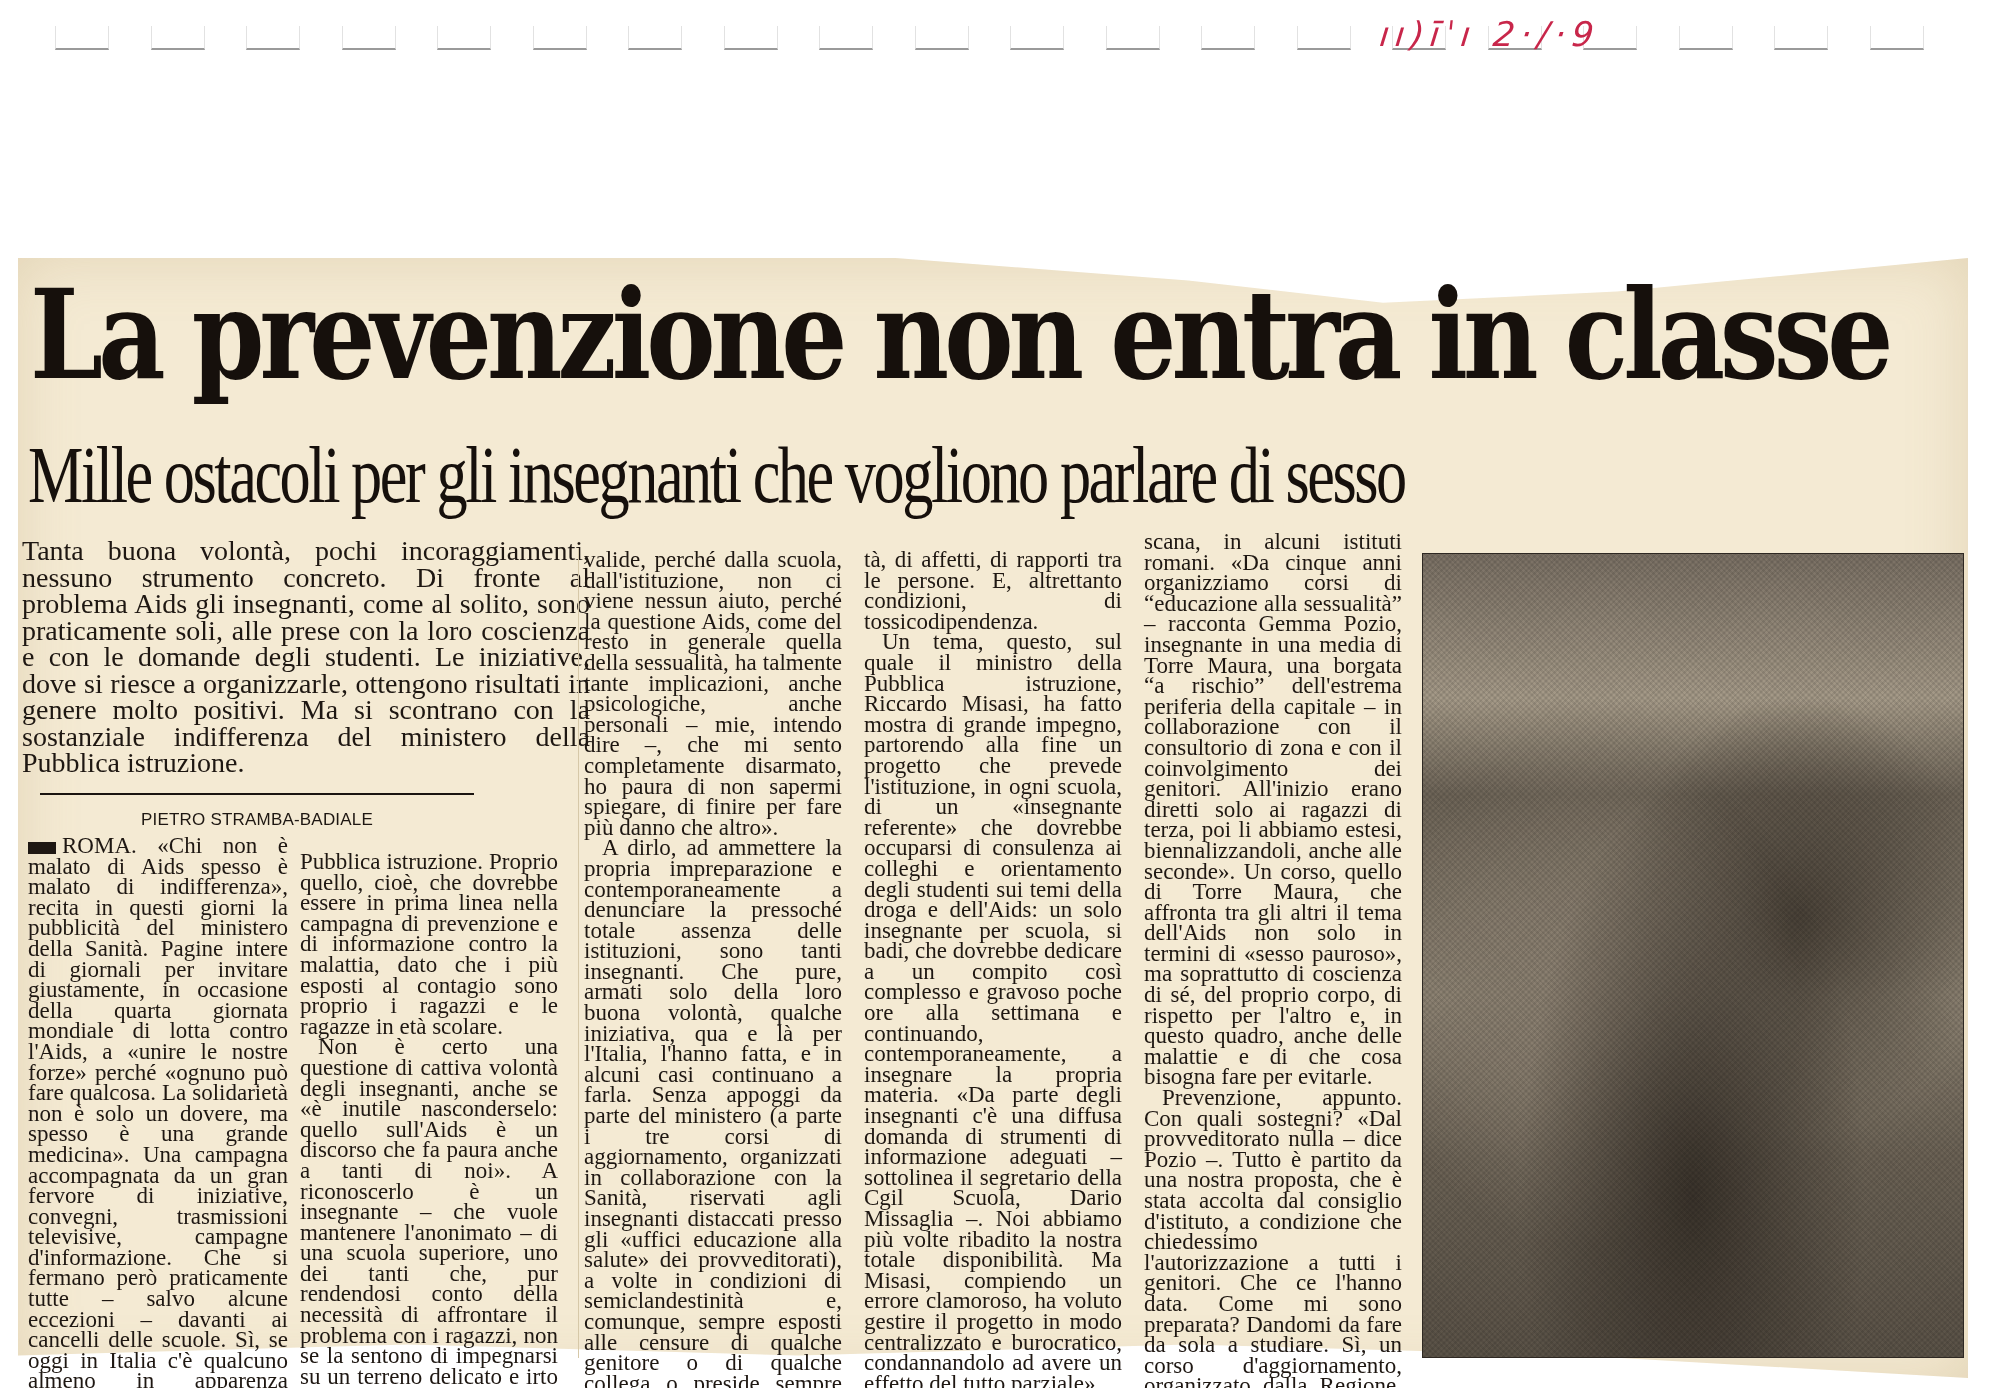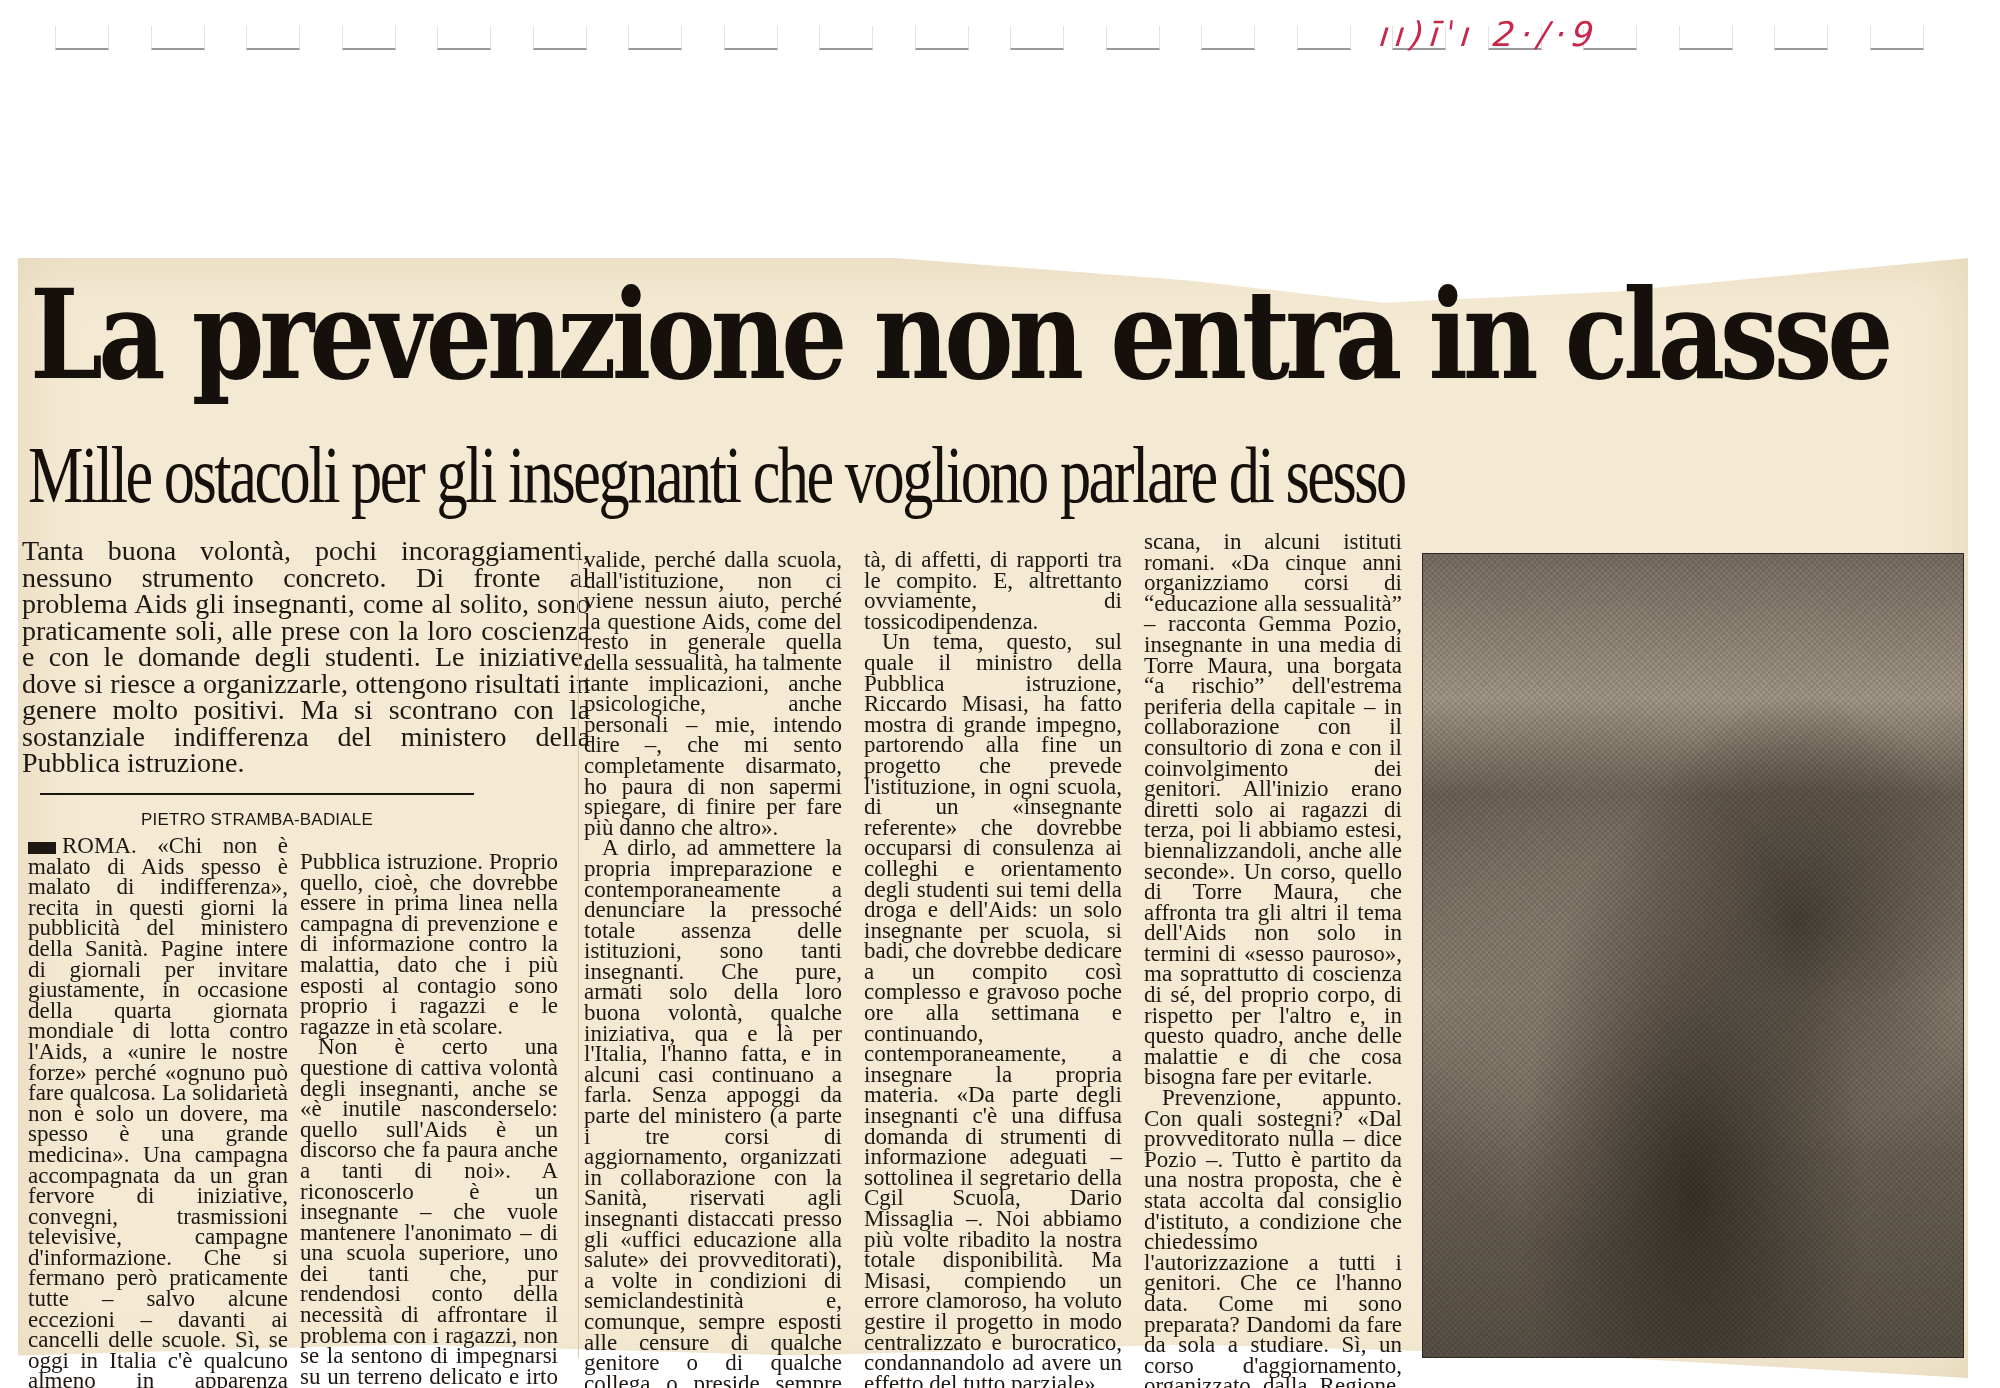--- a/index.html
+++ b/index.html
@@ -125,21 +125,21 @@
   <p>Pubblica istruzione. Proprio quello, cioè, che dovrebbe essere in prima linea nella campagna di prevenzione e di informazione contro la malattia, dato che i più esposti al contagio sono proprio i ragazzi e le ragazze in età scolare.</p>
   <p class="indent">Non è certo una questione di cattiva volontà degli insegnanti, anche se «è inutile nasconderselo: quello sull'Aids è un discorso che fa paura anche a tanti di noi». A riconoscerlo è un insegnante – che vuole mantenere l'anonimato – di una scuola superiore, uno dei tanti che, pur rendendosi conto della necessità di affrontare il problema con i ragazzi, non se la sentono di impegnarsi su un terreno delicato e irto di ostacoli e di rischi. Perché? «Perché non sono preparato a dare risposte scientificamente</p>
 </div>
 
 <div class="col col3">
   <p>valide, perché dalla scuola, dall'istituzione, non ci viene nessun aiuto, perché la questione Aids, come del resto in generale quella della sessualità, ha talmente tante implicazioni, anche psicologiche, anche personali – mie, intendo dire –, che mi sento completamente disarmato, ho paura di non sapermi spiegare, di finire per fare più danno che altro».</p>
   <p class="indent">A dirlo, ad ammettere la propria impreparazione e contemporaneamente a denunciare la pressoché totale assenza delle istituzioni, sono tanti insegnanti. Che pure, armati solo della loro buona volontà, qualche iniziativa, qua e là per l'Italia, l'hanno fatta, e in alcuni casi continuano a farla. Senza appoggi da parte del ministero (a parte i tre corsi di aggiornamento, organizzati in collaborazione con la Sanità, riservati agli insegnanti distaccati presso gli «uffici educazione alla salute» dei provveditorati), a volte in condizioni di semiclandestinità e, comunque, sempre esposti alle censure di qualche genitore o di qualche collega o preside sempre pronto a ergersi paladino di un malintes concetto di «moralità». Perché, inevitabilmente, non si può parlare di Aids se non si parla di sessuali-</p>
 </div>
 
 <div class="col col4">
-  <p>tà, di affetti, di rapporti tra le compito. E, altrettanto ovviamente, di tossicodipendenza.</p>
+  <p>tà, di affetti, di rapporti tra le persone. E, altrettanto condizioni, di tossicodipendenza.</p>
   <p class="indent">Un tema, questo, sul quale il ministro della Pubblica istruzione, Riccardo Misasi, ha fatto mostra di grande impegno, partorendo alla fine un progetto che prevede l'istituzione, in ogni scuola, di un «insegnante referente» che dovrebbe occuparsi di consulenza ai colleghi e orientamento degli studenti sui temi della droga e dell'Aids: un solo insegnante per scuola, si badi, che dovrebbe dedicare a un compito così complesso e gravoso poche ore alla settimana e continuando, contemporaneamente, a insegnare la propria materia. «Da parte degli insegnanti c'è una diffusa domanda di strumenti di informazione adeguati – sottolinea il segretario della Cgil Scuola, Dario Missaglia –. Noi abbiamo più volte ribadito la nostra totale disponibilità. Ma Misasi, compiendo un errore clamoroso, ha voluto gestire il progetto in modo centralizzato e burocratico, condannandolo ad avere un effetto del tutto parziale».</p>
 </div>
 
 <div class="col col5">
   <p>scana, in alcuni istituti romani. «Da cinque anni organizziamo corsi di “educazione alla sessualità” – racconta Gemma Pozio, insegnante in una media di Torre Maura, una borgata “a rischio” dell'estrema periferia della capitale – in collaborazione con il consultorio di zona e con il coinvolgimento dei genitori. All'inizio erano diretti solo ai ragazzi di terza, poi li abbiamo estesi, biennalizzandoli, anche alle seconde». Un corso, quello di Torre Maura, che affronta tra gli altri il tema dell'Aids non solo in termini di «sesso pauroso», ma soprattutto di coscienza di sé, del proprio corpo, di rispetto per l'altro e, in questo quadro, anche delle malattie e di che cosa bisogna fare per evitarle.</p>
   <p class="indent">Prevenzione, appunto. Con quali sostegni? «Dal provveditorato nulla – dice Pozio –. Tutto è partito da una nostra proposta, che è stata accolta dal consiglio d'istituto, a condizione che chiedessimo l'autorizzazione a tutti i genitori. Che ce l'hanno data. Come mi sono preparata? Dandomi da fare da sola a studiare. Sì, un corso d'aggiornamento, organizzato dalla Regione, qualche tempo fa c'è stato, ma per tre anni abbiamo dovuto fare tutto da soli».</p>
 </div>
 
 <div class="col-divider" style="left:578px;top:548px;height:810px;"></div>
 

